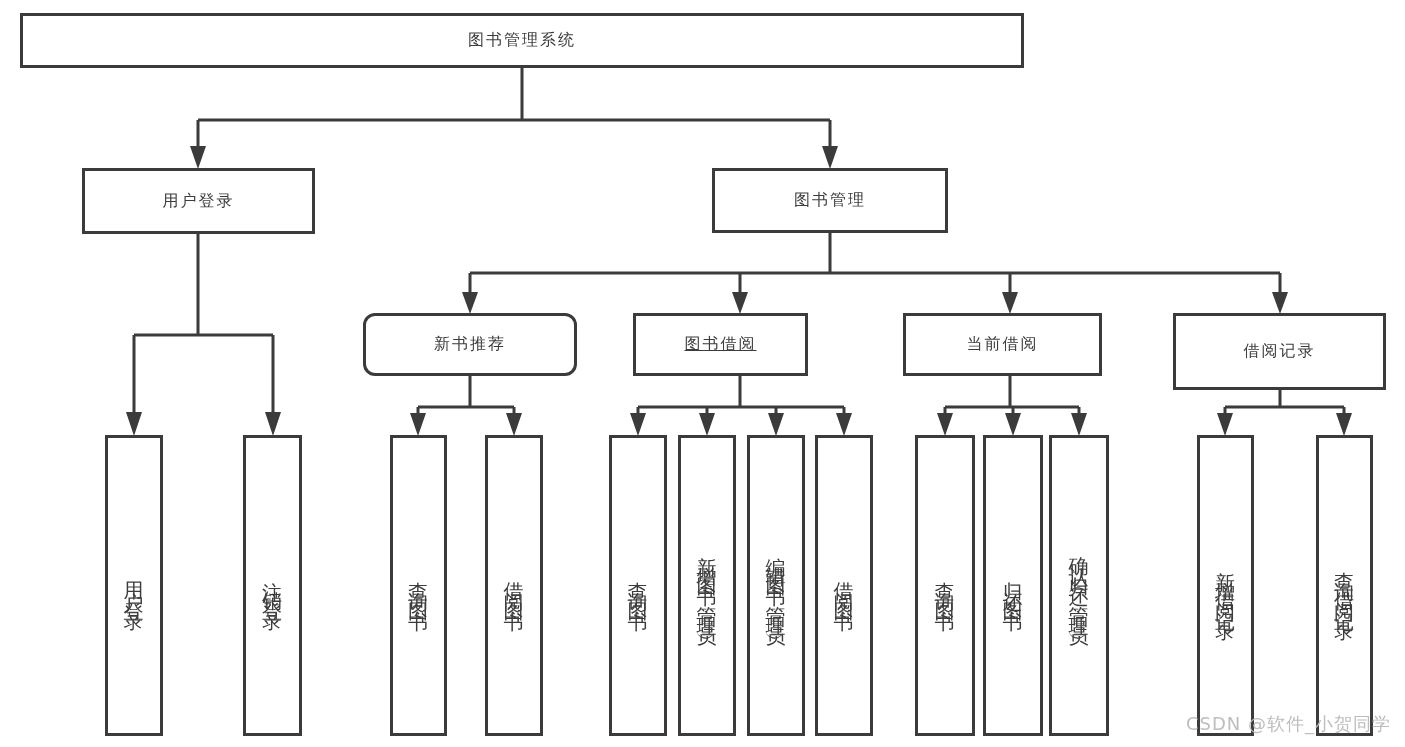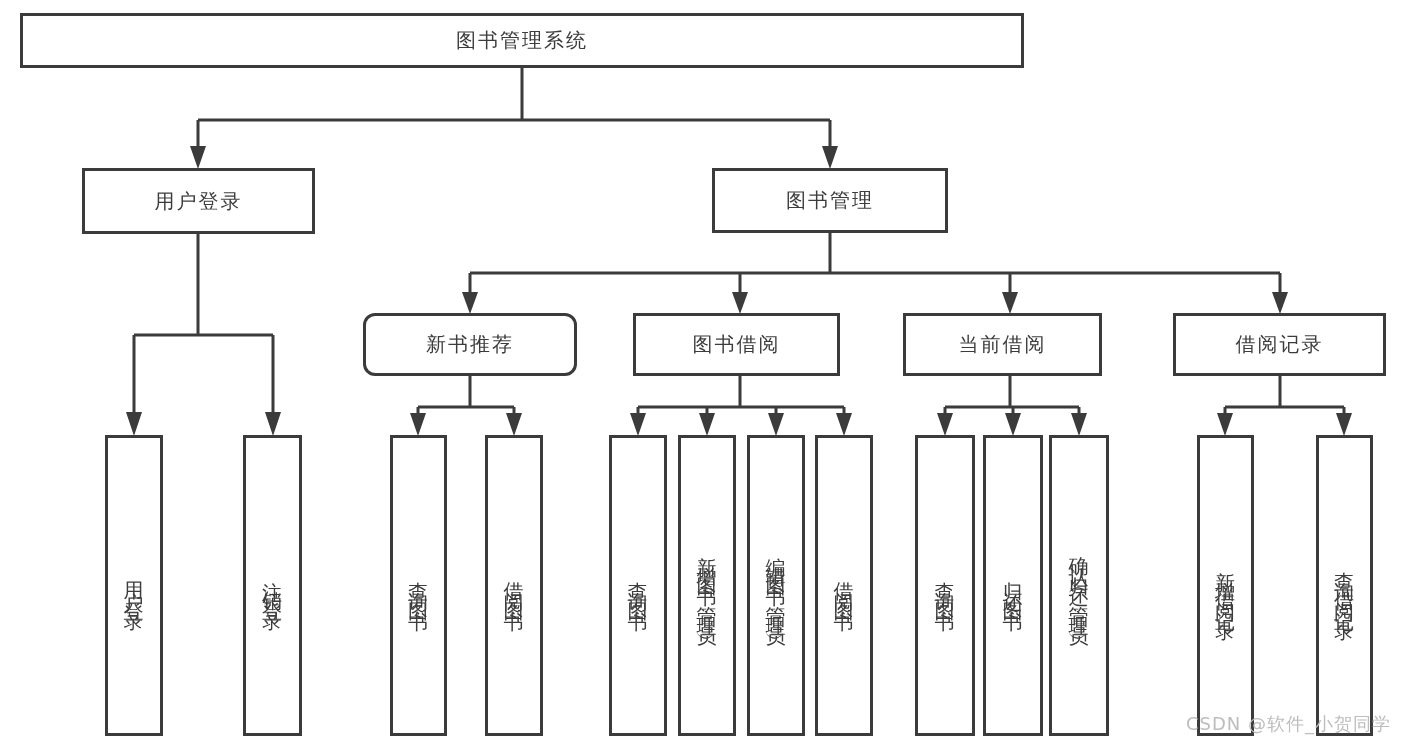--- a/index.html
+++ b/index.html
@@ -21,21 +21,21 @@
     width: 1405px; height: 747px;
   }
   .hbox {
     position: absolute;
     box-sizing: border-box;
     border: 3px solid #3b3b3b;
     background: #ffffff;
     display: flex;
     align-items: center;
     justify-content: center;
-    font-size: 20px;
+    font-size: 16px;
     letter-spacing: 2px;
     color: #3c3c3c;
     white-space: nowrap;
   }
   .leaf {
     position: absolute;
     top: 435px;
     height: 301px;
     box-sizing: border-box;
     border: 3px solid #3b3b3b;
@@ -115,23 +115,23 @@
       <polygon points="1336,413 1352,413 1344,436"></polygon>
     </g>
   </svg>
 
   <div class="hbox" style="left:20px; top:13px; width:1004px; height:55px;">图书管理系统</div>
 
   <div class="hbox" style="left:82px; top:168px; width:233px; height:66px;">用户登录</div>
   <div class="hbox" style="left:712px; top:168px; width:236px; height:65px;">图书管理</div>
 
   <div class="hbox" style="left:363px; top:313px; width:214px; height:63px;border-radius:12px;">新书推荐</div>
-  <div class="hbox" style="left:633px; top:313px; width:207px; height:63px;">图书借阅</div>
+  <div class="hbox" style="left:633px; top:313px; width:175px; height:63px;text-decoration:underline;">图书借阅</div>
   <div class="hbox" style="left:903px; top:313px; width:199px; height:63px;">当前借阅</div>
-  <div class="hbox" style="left:1173px; top:313px; width:213px; height:63px;">借阅记录</div>
+  <div class="hbox" style="left:1173px; top:313px; width:213px; height:77px;">借阅记录</div>
 
   <div class="leaf" style="left:105px; width:58px;">
     <span>用户登录</span>
   </div>
   <div class="leaf" style="left:243px; width:59px;">
     <span>注销登录</span>
   </div>
 
   <div class="leaf" style="left:390px; width:57px;">
     <span>查询图书</span>

